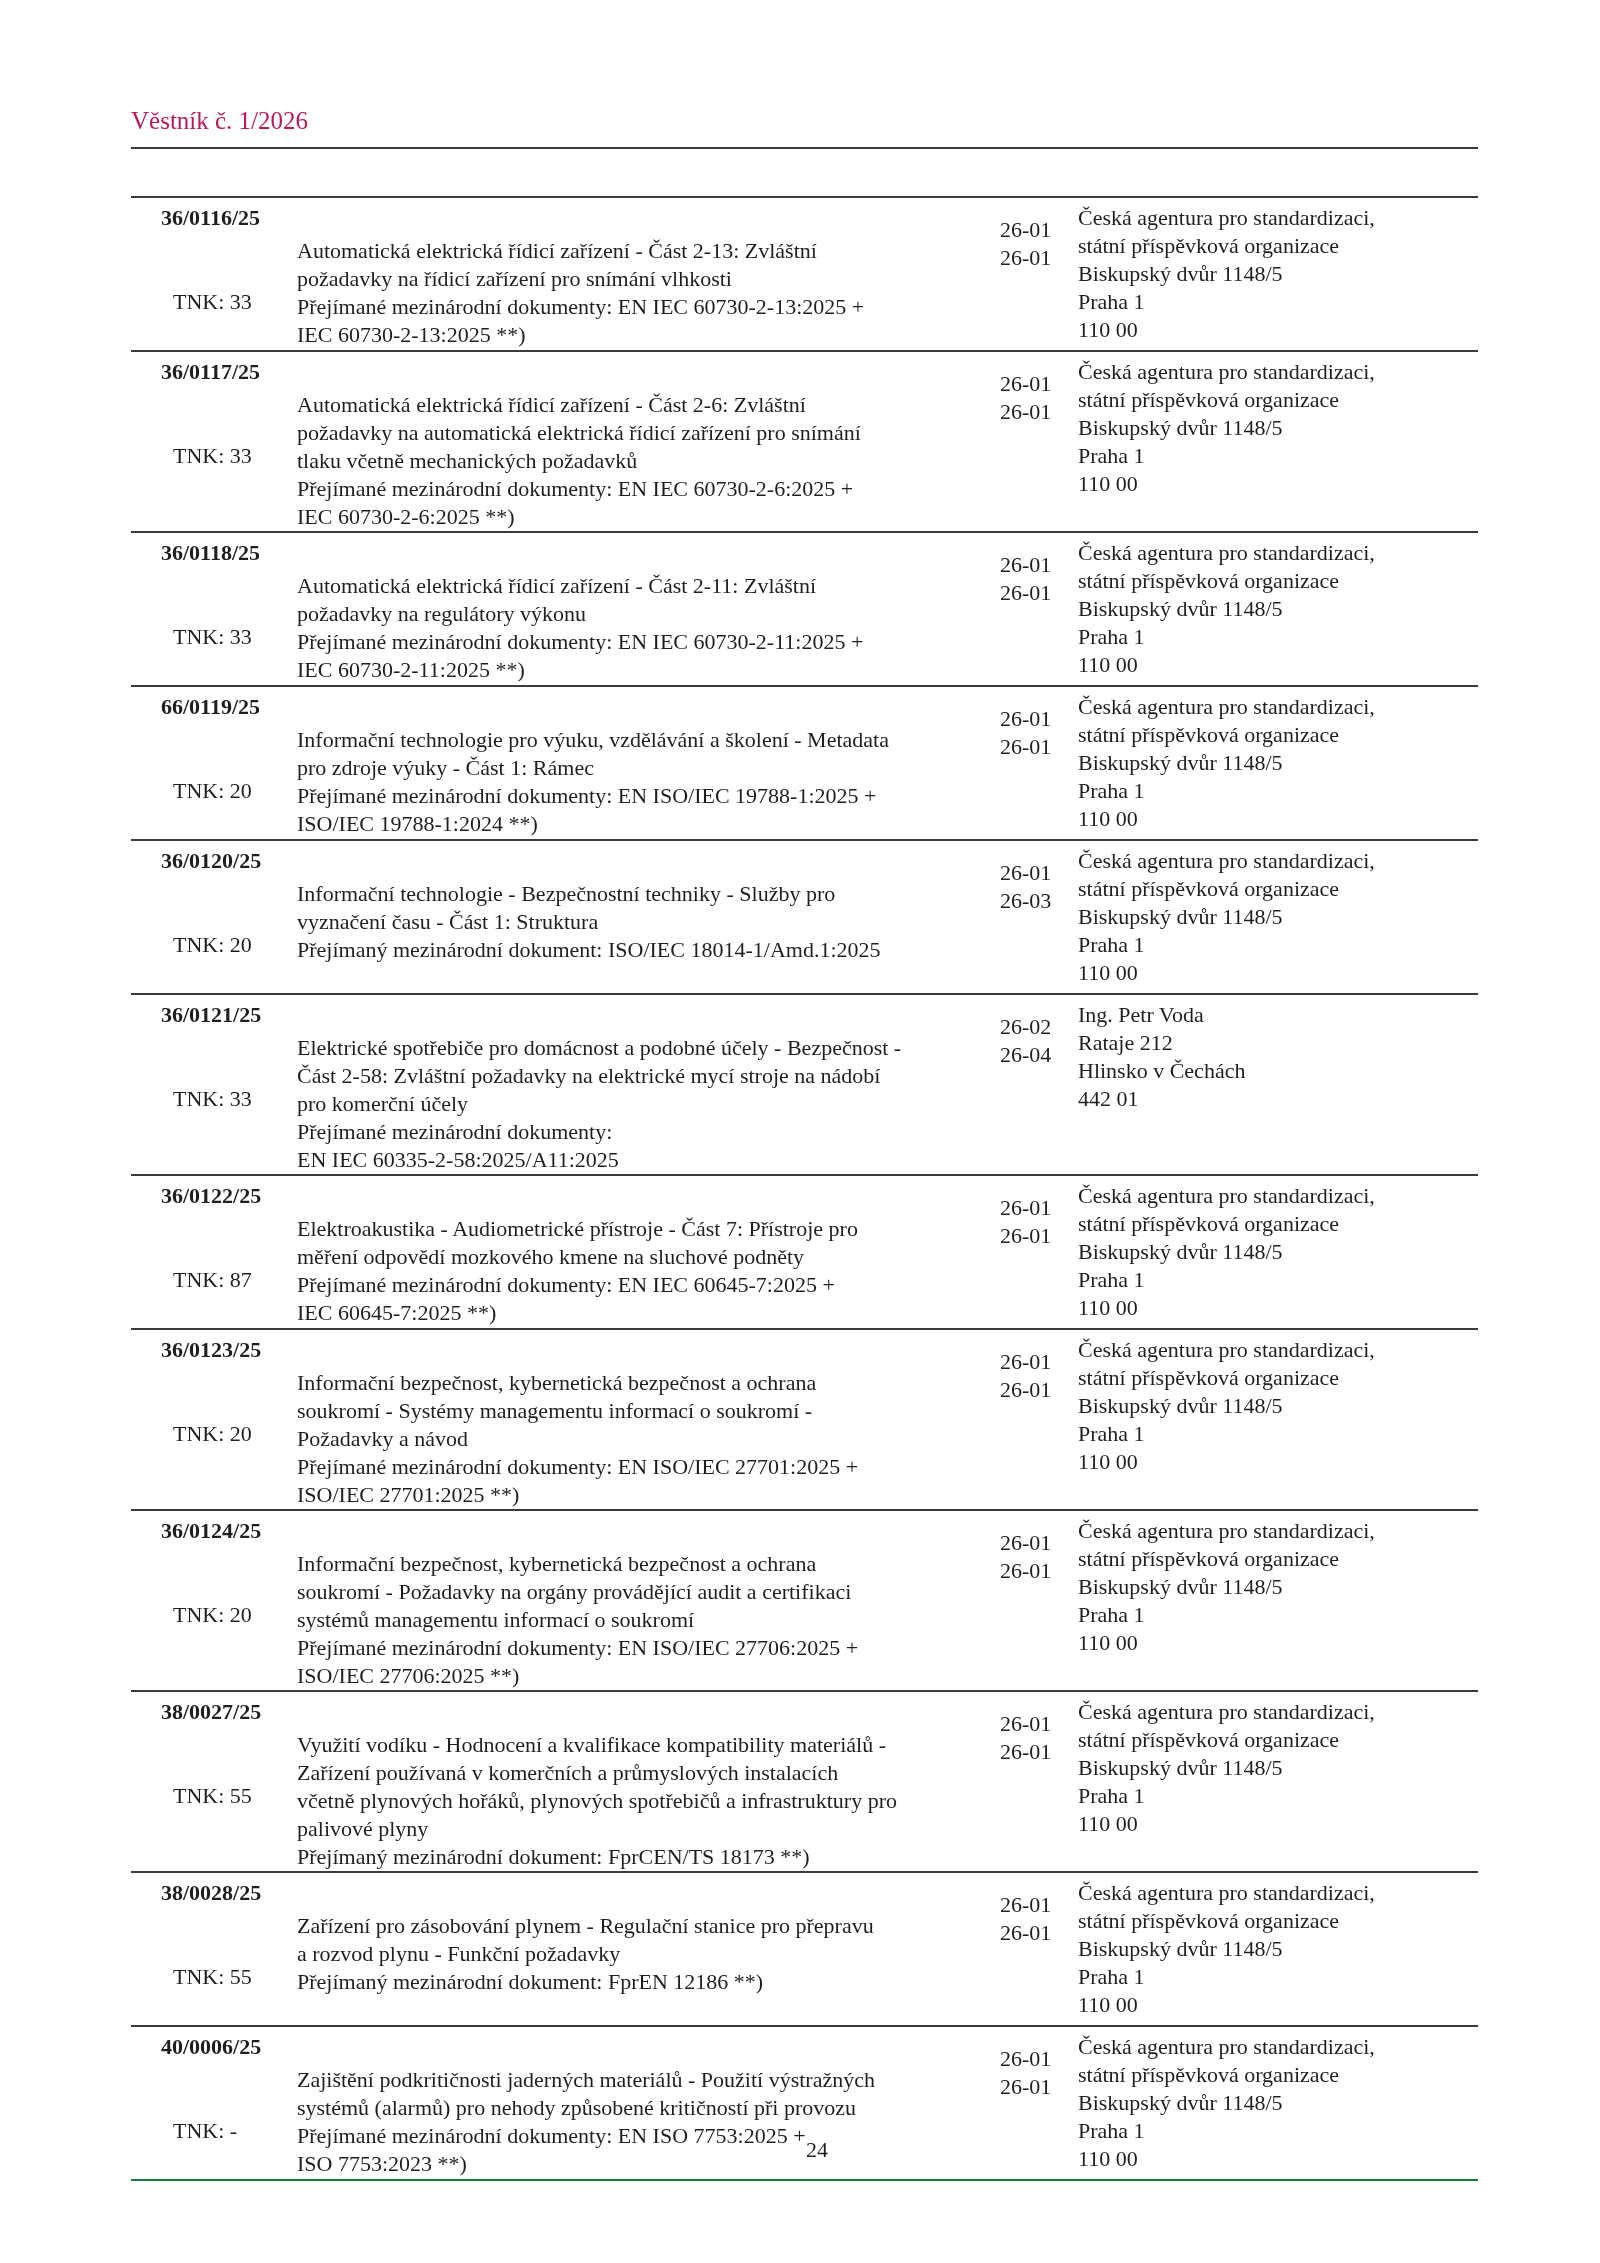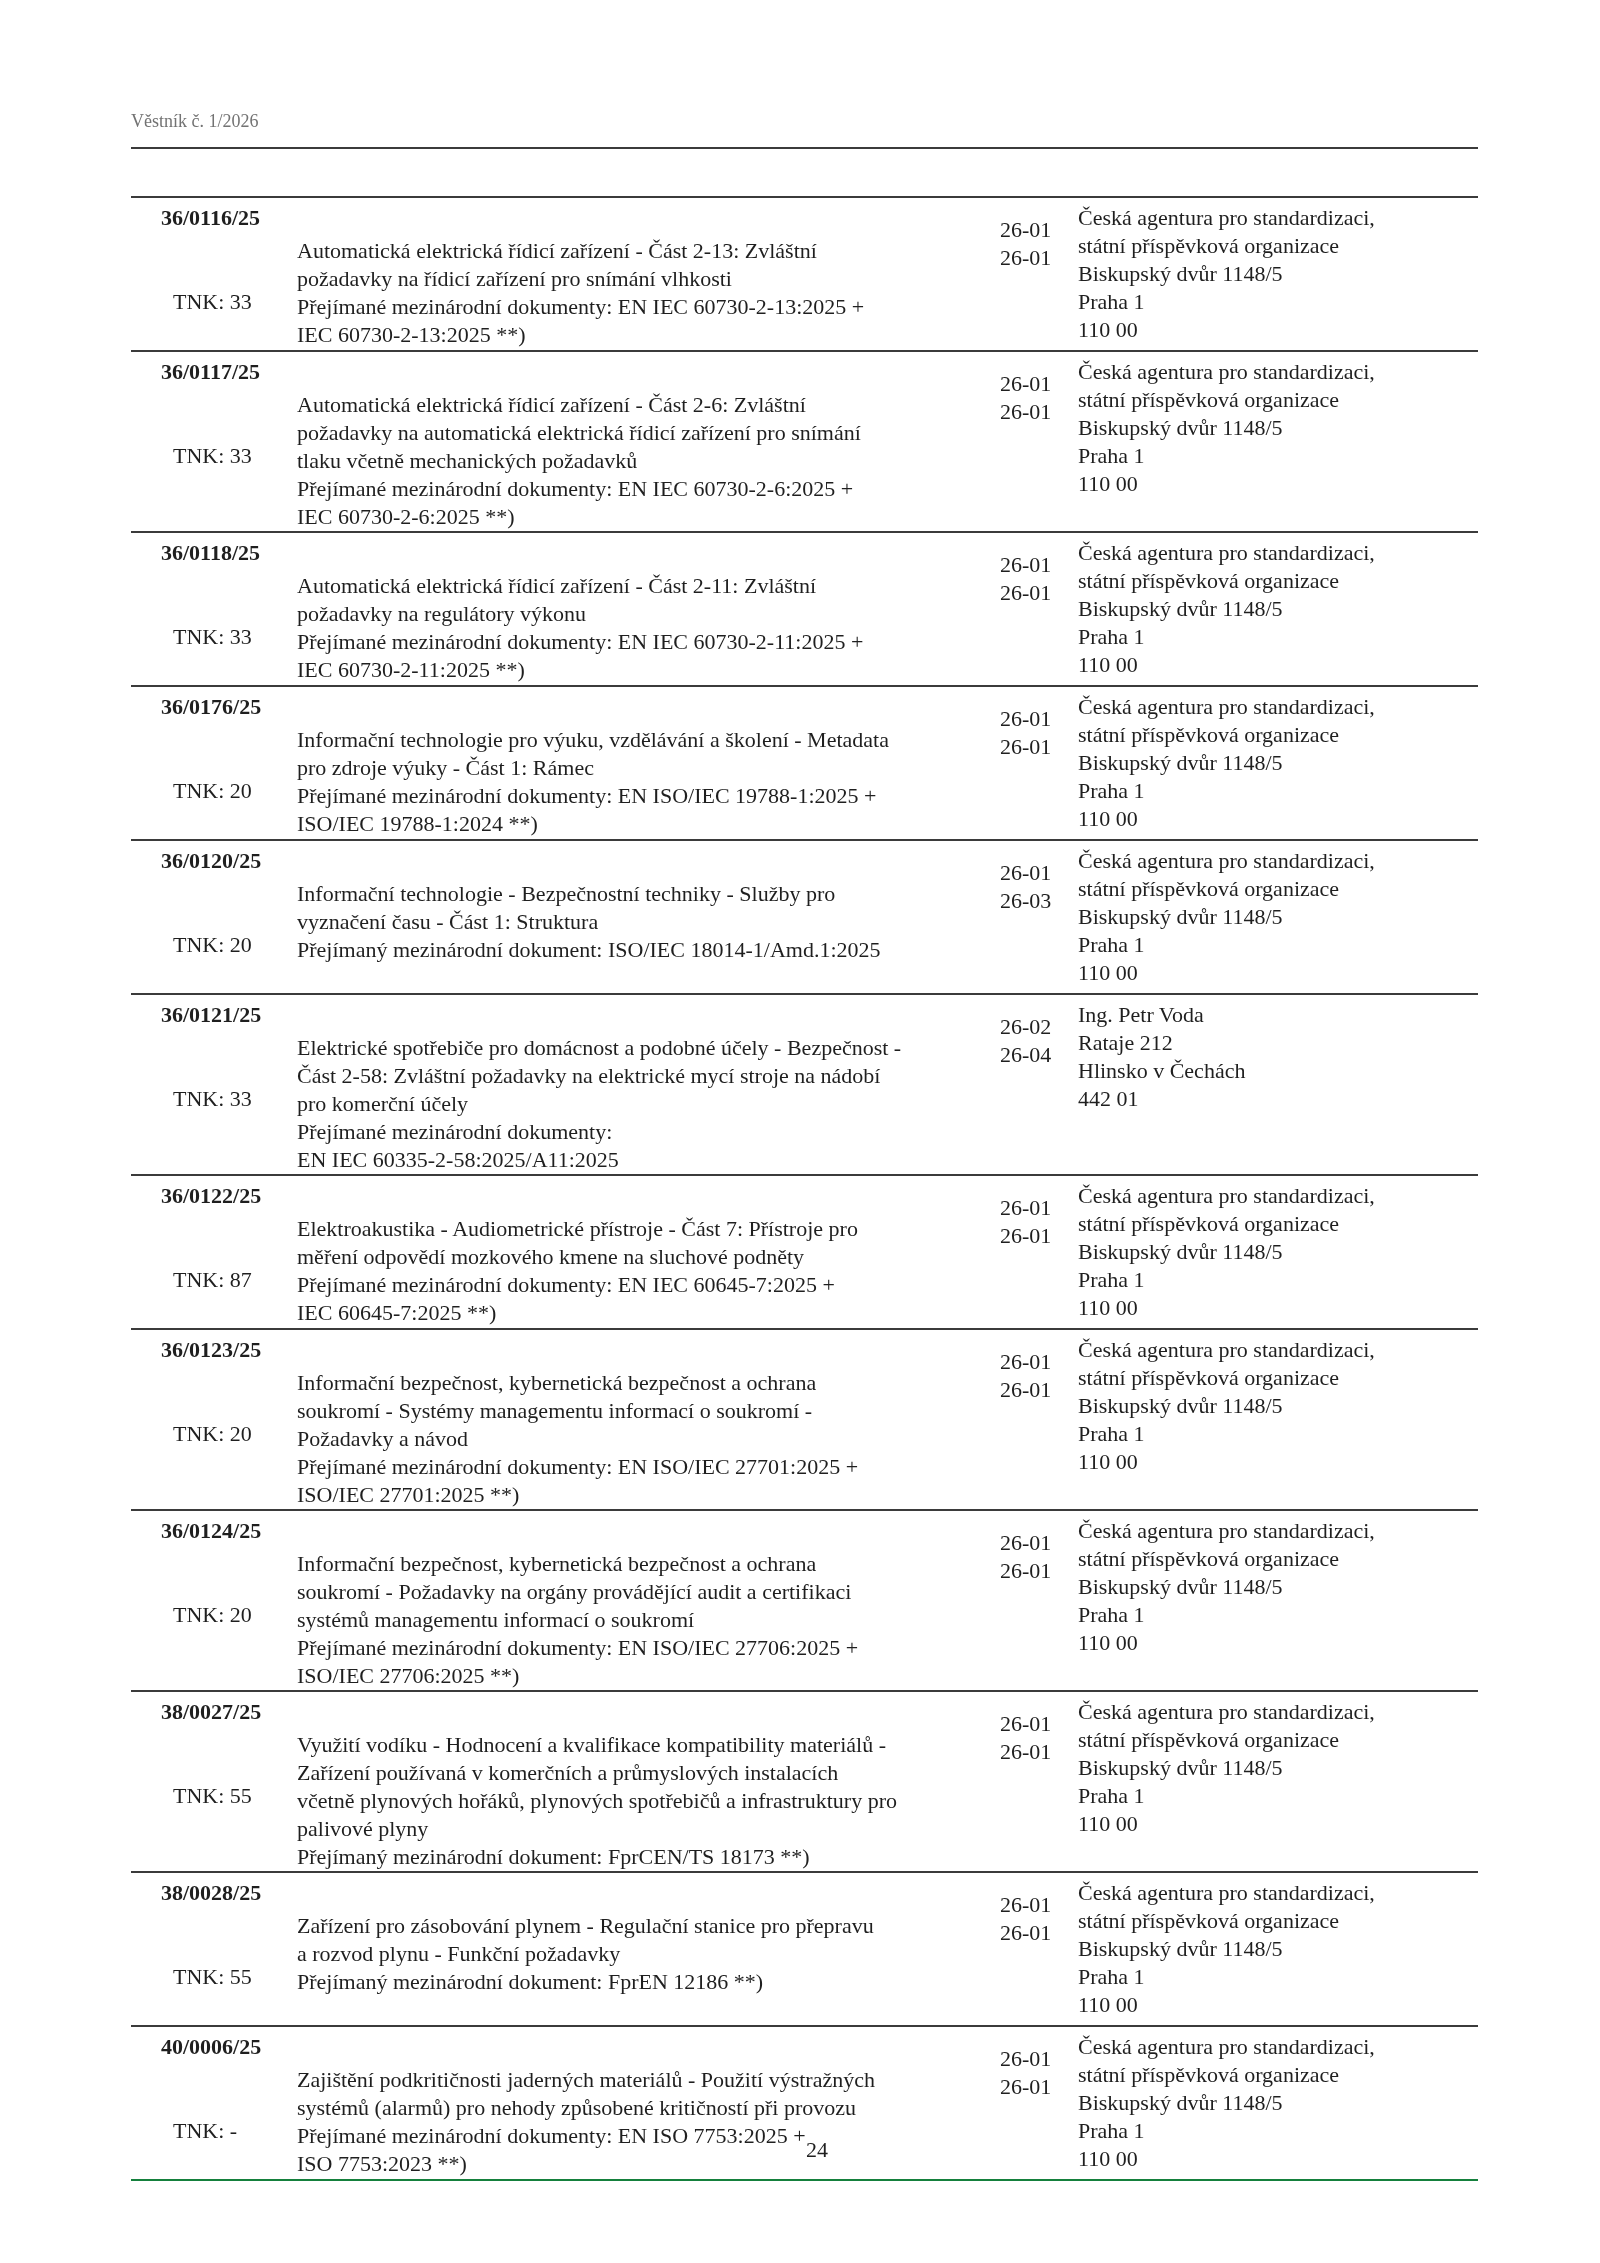--- a/index.html
+++ b/index.html
@@ -13,23 +13,23 @@
     height: 2263px;
     font-family: "Liberation Serif", "DejaVu Serif", serif;
     color: #1f1f1f;
     font-size: 22px;
     line-height: 28px;
   }
   .page-title {
     position: absolute;
     left: 131px;
     top: 104px;
-    font-size: 18px;
+    font-size: 25px;
     line-height: 34px;
-    color: #737373;
+    color: #be185d;
     white-space: nowrap;
   }
   .header-rule {
     position: absolute;
     left: 131px;
     top: 147px;
     width: 1347px;
     height: 2px;
     background: #3b3b3b;
   }
@@ -148,21 +148,21 @@
 26-01</div>
     <div class="col-addr">Česká agentura pro standardizaci,
 státní příspěvková organizace
 Biskupský dvůr 1148/5
 Praha 1
 110 00</div>
   </div>
 
   <div class="row">
     <div class="col-num">
-      <div class="entry-id">36/0176/25</div>
+      <div class="entry-id">66/0119/25</div>
       <div class="entry-tnk">TNK: 20</div>
     </div>
     <div class="col-desc">Informační technologie pro výuku, vzdělávání a školení - Metadata
 pro zdroje výuky - Část 1: Rámec
 Přejímané mezinárodní dokumenty: EN ISO/IEC 19788-1:2025 +
 ISO/IEC 19788-1:2024 **)</div>
     <div class="col-dates">26-01
 26-01</div>
     <div class="col-addr">Česká agentura pro standardizaci,
 státní příspěvková organizace

